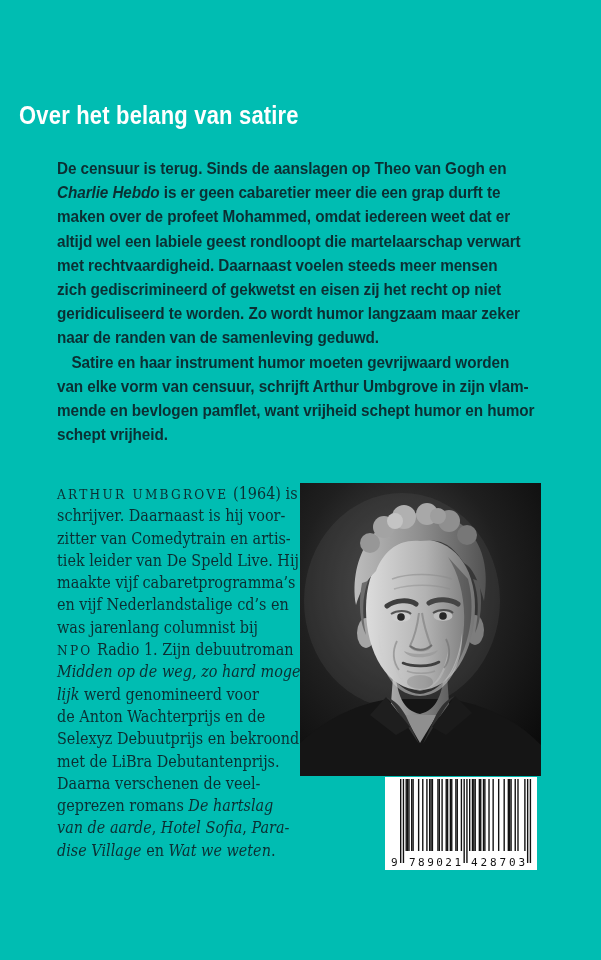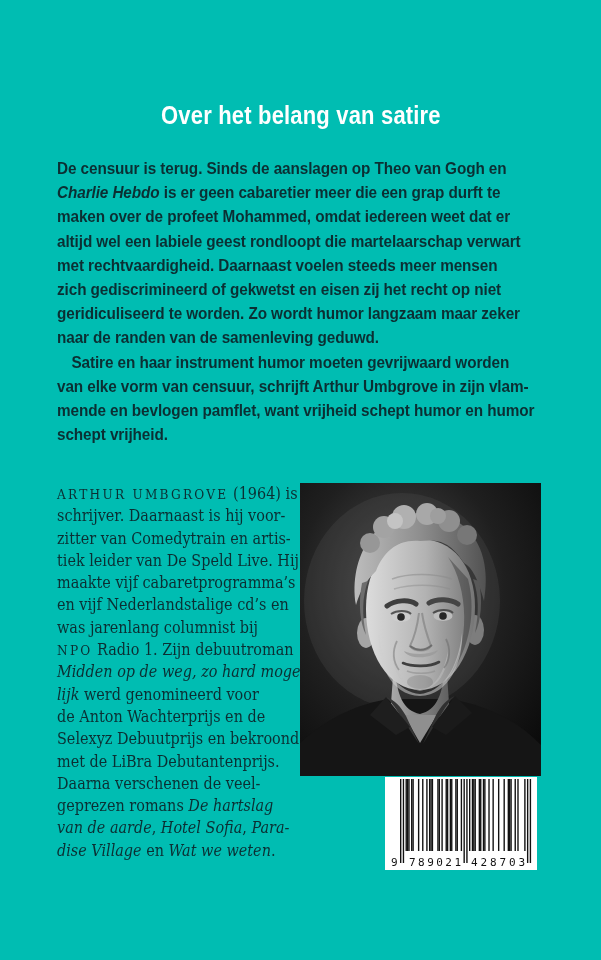--- a/index.html
+++ b/index.html
@@ -3,21 +3,21 @@
 <meta charset="utf-8">
 <style>
   html,body{margin:0;padding:0;background:#2a2a2a;}
   .cover{
     position:relative;width:601px;height:960px;overflow:hidden;
     background:#00bdb2;
     font-family:"Liberation Sans",sans-serif;
   }
   
   .title{
-    position:absolute;top:101px;left:0;width:601px;text-align:center;
+    position:absolute;top:101px;left:0;width:601px;text-align:left;
     color:#ffffff;font-size:25px;line-height:28px;font-weight:700;
   }
   .title .squeeze{display:inline-block;transform:scaleX(.88);transform-origin:50% 50%;letter-spacing:.2px;}
   
   .intro{
     position:absolute;left:57px;top:157px;width:560px;
     color:#0b2f33;font-size:17px;font-weight:700;letter-spacing:-.1px;
     transform:scaleX(.9);transform-origin:0 0;
   }
   .intro .line{height:24.2px;line-height:24.2px;white-space:nowrap;}

